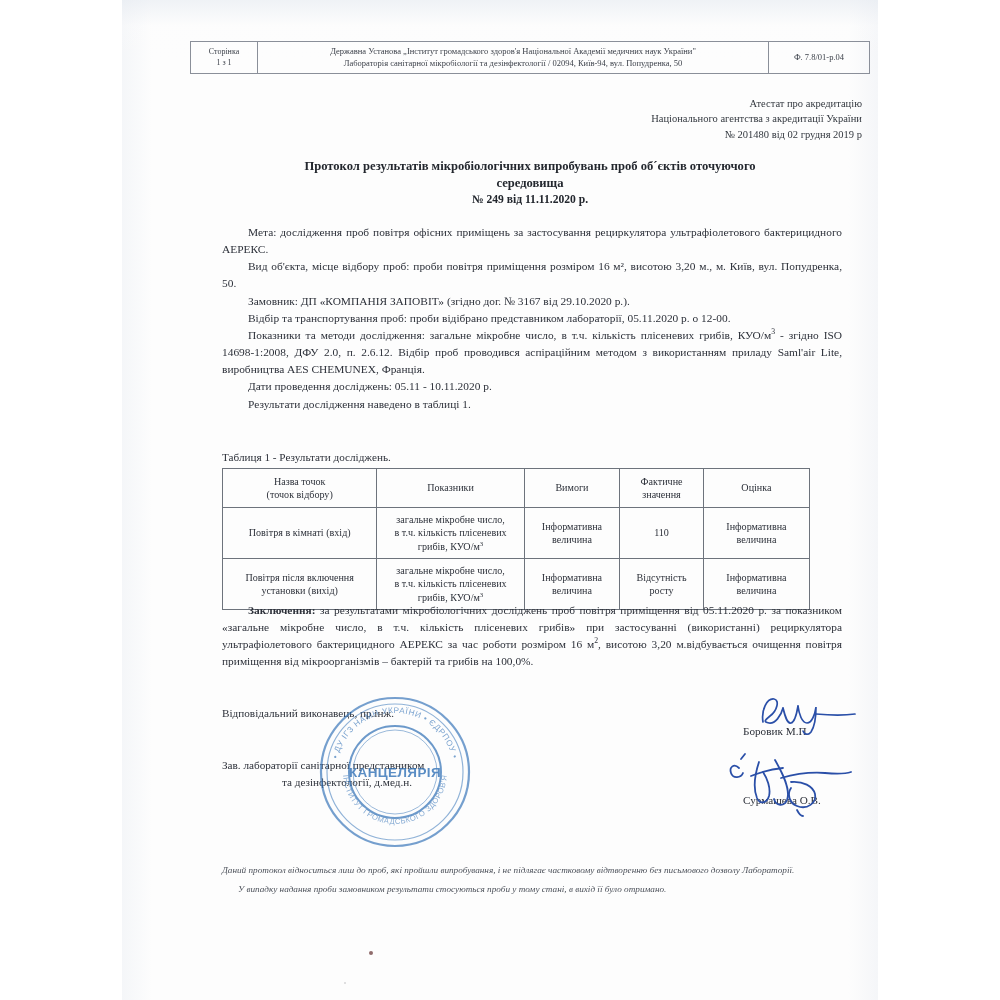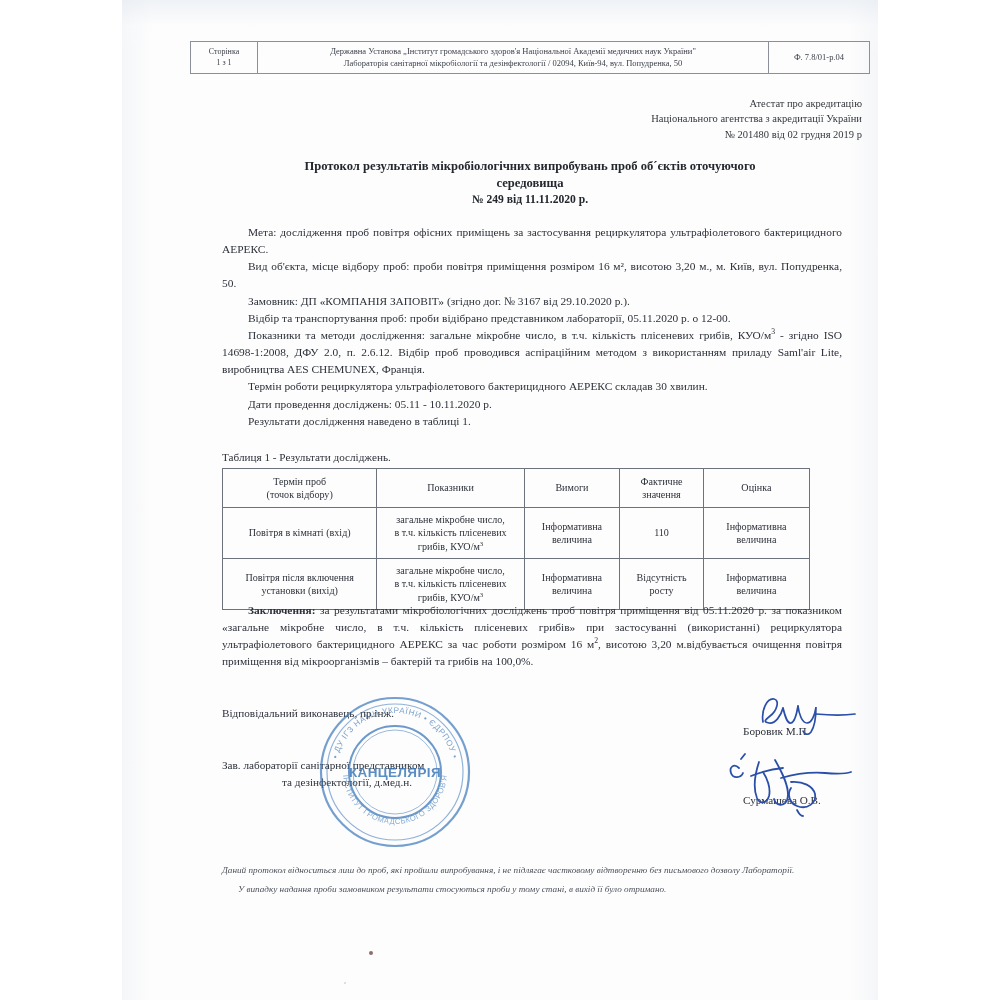--- a/index.html
+++ b/index.html
@@ -251,32 +251,31 @@
       <div>середовища</div>
       <div class="docnum">№ 249 від 11.11.2020 р.</div>
     </div>
 
     <div class="body">
       <p>Мета: дослідження проб повітря офісних приміщень за застосування рециркулятора ультрафіолетового бактерицидного АЕРЕКС.</p>
       <p>Вид об'єкта, місце відбору проб: проби повітря  приміщення розміром 16 м², висотою 3,20 м., м. Київ, вул. Попудренка, 50.</p>
       <p>Замовник: ДП «КОМПАНІЯ ЗАПОВІТ» (згідно дог. № 3167 від 29.10.2020 р.).</p>
       <p>Відбір та транспортування проб: проби відібрано представником лабораторії, 05.11.2020 р. о 12-00.</p>
       <p><span>Показники та методи дослідження: загальне мікробне число, в т.ч. кількість плісеневих грибів, КУО/м</span><sup>3</sup><span> - згідно ISO 14698-1:2008, ДФУ 2.0, п. 2.6.12. Відбір проб проводився аспіраційним методом з використанням приладу Saml'air Lite, виробництва AES CHEMUNEX, Франція.</span></p>
-      <p>Термін роботи рециркулятора ультрафіолетового бактерицидного АЕРЕКС складав 30 хвилин.</p>
       <p>Дати проведення досліджень: 05.11 - 10.11.2020 р.</p>
       <p>Результати дослідження наведено в таблиці 1.</p>
     </div>
 
     <div class="tbl-caption">Таблиця 1 - Результати досліджень.</div>
 
     <table class="res-table">
       <thead>
         <tr>
           <td class="c-name">
-            <div>Термін проб</div>
+            <div>Назва точок</div>
             <div>(точок відбору)</div>
           </td>
           <td class="c-ind">
             <div>Показники</div>
           </td>
           <td class="c-req">
             <div>Вимоги</div>
           </td>
           <td class="c-fact">
             <div>Фактичне</div>

